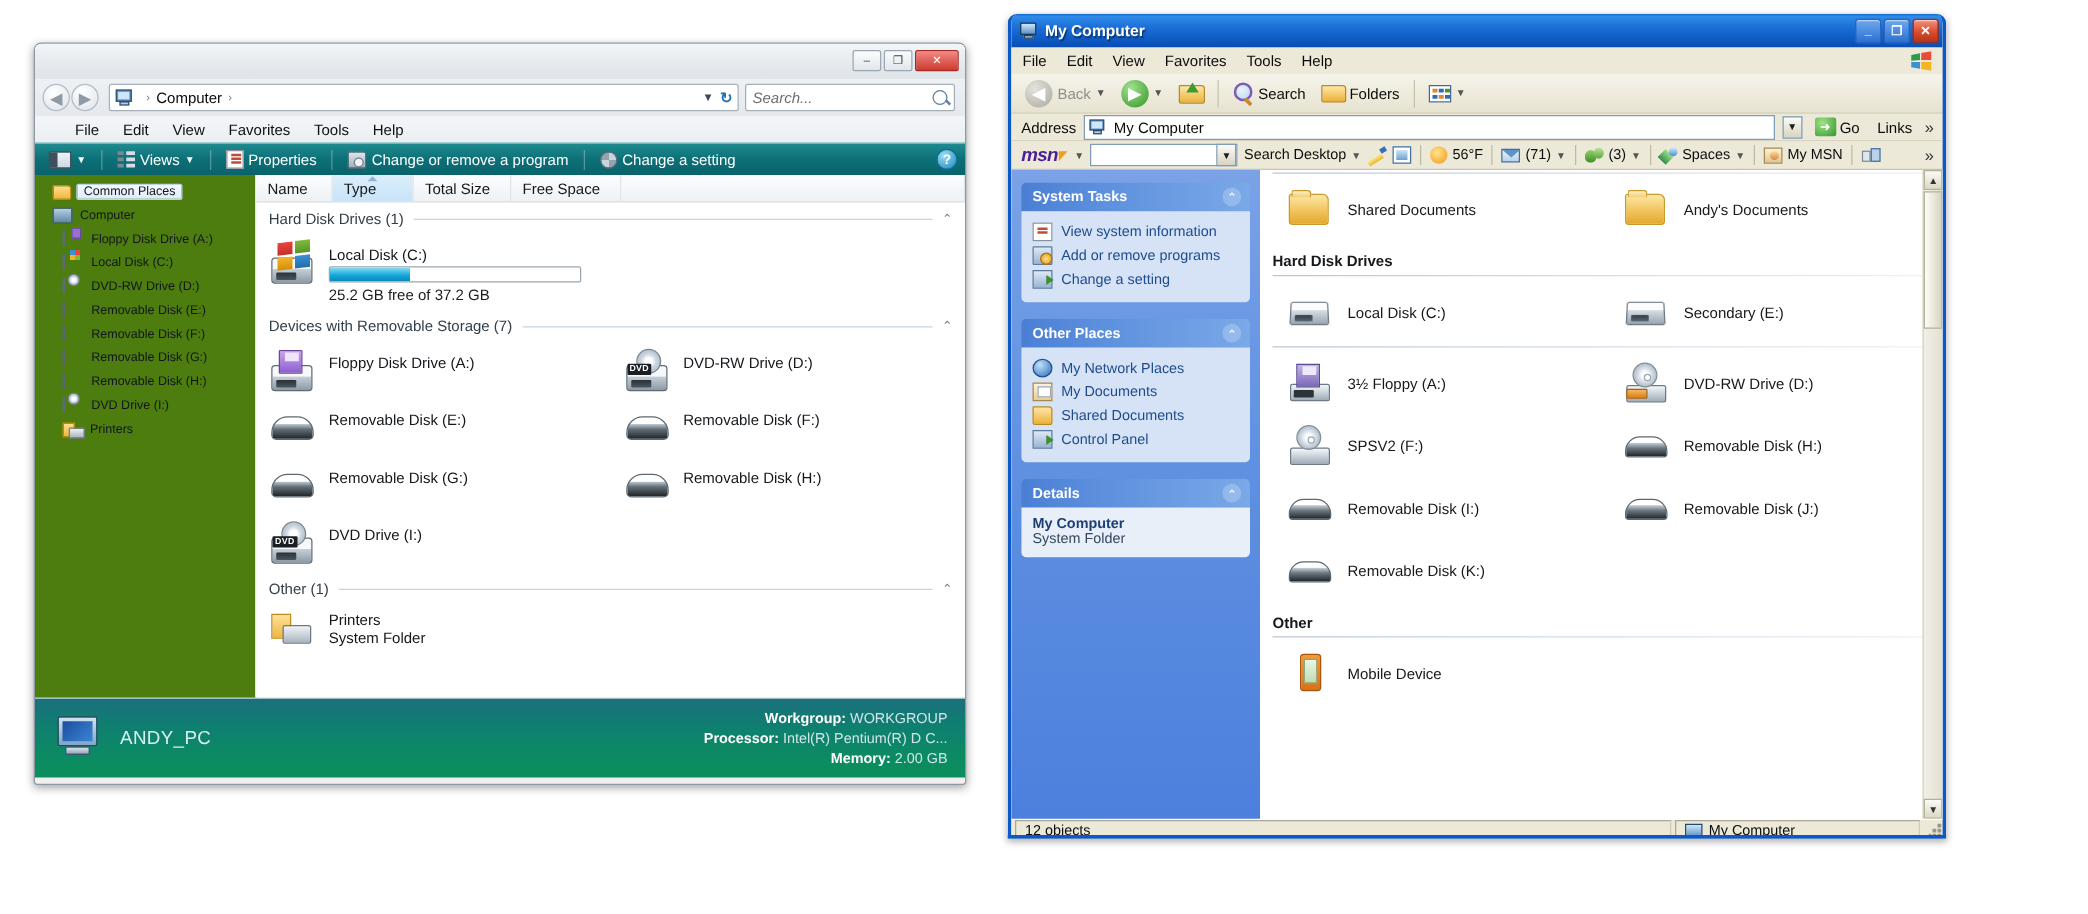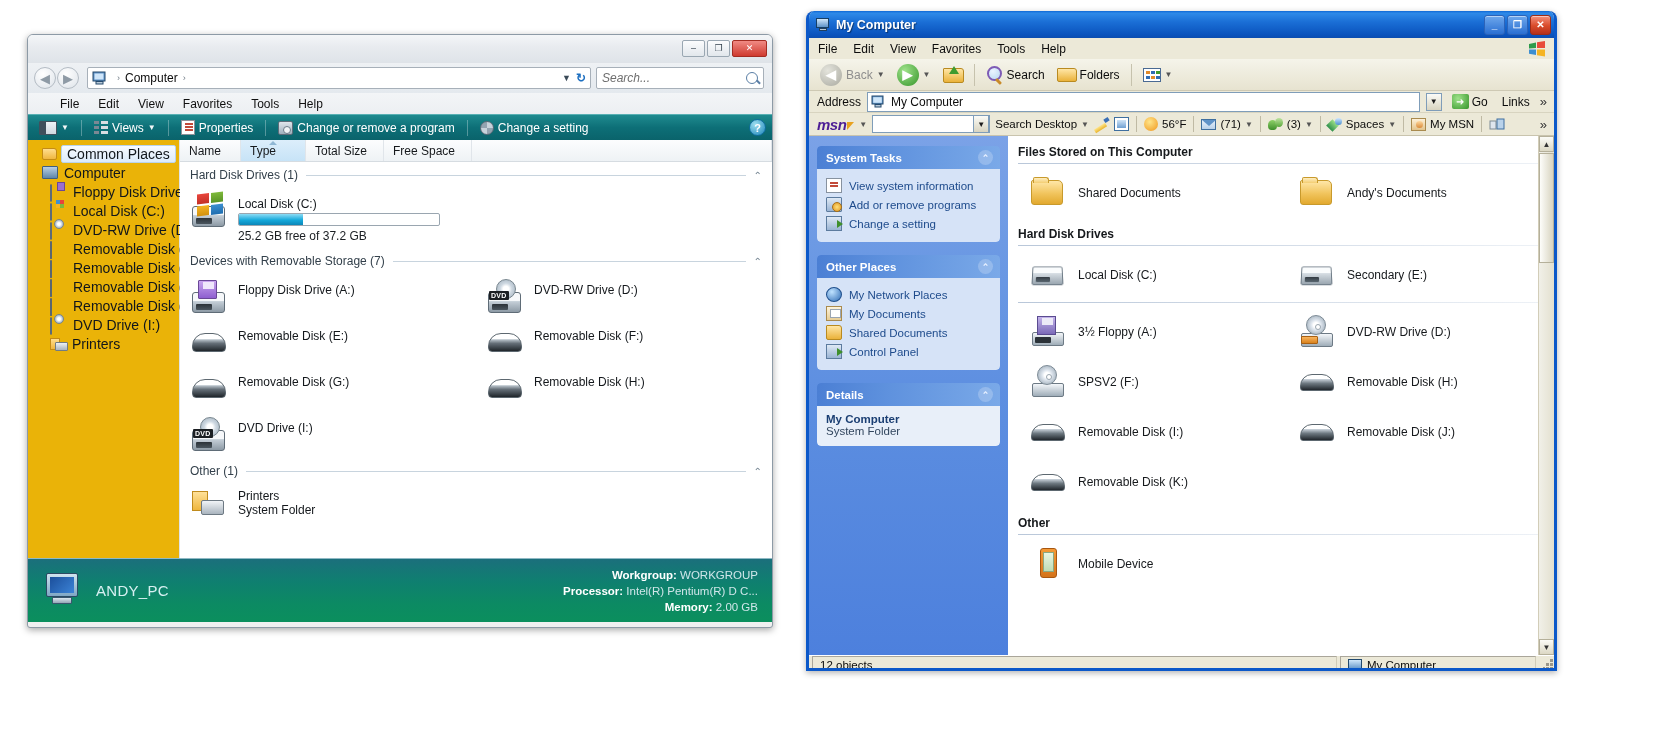--- a/index.html
+++ b/index.html
@@ -128,23 +128,23 @@
   .ic-cd { width:15px;height:14px; background:linear-gradient(#dfe6ec,#9fb0bd);
      border:1px solid #5d6d7a; border-radius:2px; position:relative;}
   .ic-cd::after{content:'';position:absolute;left:4px;top:4px;width:6px;height:6px;
      border-radius:50%;background:#f0f4f7;border:1px solid #6c7c89;}
   .ic-gear { width:14px;height:14px;border-radius:50%;
      background: conic-gradient(#c8d3dc 0 25%, #93a3b0 0 50%, #c8d3dc 0 75%, #93a3b0 0);
      border:1px solid #5c6b78;}
 
   .vista-body { display: flex; height: 418px; background: #fff; }
   .vista-nav {
-    width: 152px; background: #eab308;
+    width: 177px; background: #4d7c0f;
     border-right: 1px solid #dfe3e7;
-    padding-top: 4px; font-size: 14px; color: #11161b;
+    padding-top: 4px; font-size: 10px; color: #11161b;
   }
   .navrow {
     display: flex; align-items: center; gap: 6px;
     height: 19px; padding-left: 14px; white-space: nowrap;
   }
   .navrow.indent { padding-left: 22px; }
   .navrow.sel .navlbl {
     background: linear-gradient(to bottom,#f8fbff,#dcebfa);
     border: 1px solid #b9d4ec; border-radius: 2px;
     padding: 0 5px; margin-left: -2px;
@@ -1041,21 +1041,20 @@
           </div>
           <div class="panel-body white">
             <div class="det-title">My Computer</div>
             <div class="det-sub">System Folder</div>
           </div>
         </div>
       </div>
 
       <div class="xp-content">
 
-        <div class="xp-sect">Files Stored on This Computer</div>
         <div class="xp-sect-line"></div>
         <div class="xp-grid">
           <div class="xp-item">
             <span class="xi">
                 <span class="xi-folder"></span>
               </span>
             <span>Shared Documents</span>
           </div>
           <div class="xp-item">
             <span class="xi">

